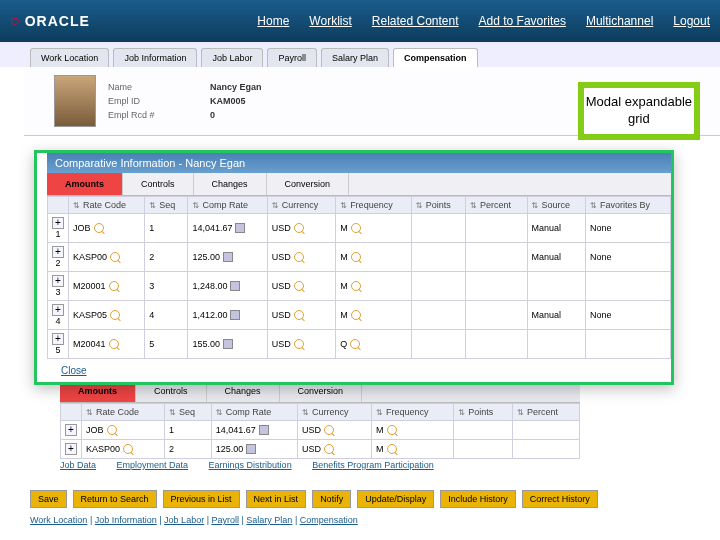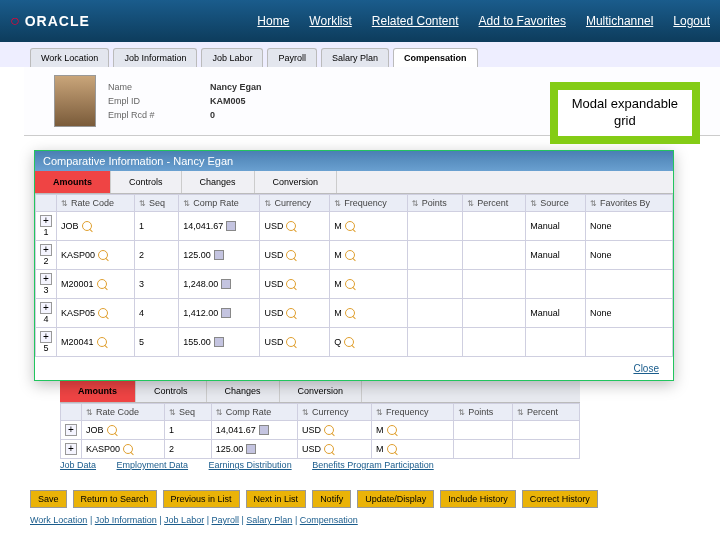--- a/index.html
+++ b/index.html
@@ -14,49 +14,49 @@
   .tabs { display: flex; gap: 4px; padding: 6px 20px 0 30px; background: #eef; font-size: 9px; }
   .tab { background: #e3e6ee; padding: 4px 10px; border: 1px solid #bbb; border-bottom: none; border-radius: 3px 3px 0 0; cursor: pointer; }
   .tab.active { background: #fff; font-weight: bold; }
   
   .emp { display: flex; gap: 12px; padding: 8px 30px; align-items: center; border-bottom: 1px solid #ccc; background: #fdfdff; margin-left: 24px; }
   .avatar { width: 42px; height: 52px; background: linear-gradient(#c9a57a, #7a5b3a); border: 1px solid #999; }
   .emp-grid { display: grid; grid-template-columns: 70px 120px; row-gap: 4px; font-size: 9px; color: #333; }
   .emp-grid .lbl { color: #666; }
   .emp-grid .val { font-weight: bold; padding-left: 32px; }
   
-  .modal { position: absolute; left: 34px; top: 150px; width: 640px; background: #fff; border: 1px solid #22c55e; box-shadow: 0 4px 14px rgba(0,0,0,.25); z-index: 50; }
+  .modal { position: absolute; left: 34px; top: 150px; width: 640px; background: #fff; border: 3px solid #22c55e; box-shadow: 0 4px 14px rgba(0,0,0,.25); z-index: 50; padding-left: 10px; }
   .modal-hdr { background: linear-gradient(#4a80b3,#6aa0d0); color: #fff; font-size: 11px; padding: 4px 8px; display: flex; align-items: center; }
   .subtabs { display: flex; font-size: 9px; border-bottom: 1px solid #bbb; background: #f0f0f4; }
   .subtab { padding: 6px 18px; border-right: 1px solid #ccc; cursor: pointer; }
   .subtab.active { background: #ef4444; font-weight: bold; }
   table.grid { width: 100%; border-collapse: collapse; font-size: 9px; }
   table.grid th, table.grid td { border: 1px solid #cfcfe0; padding: 3px 4px; text-align: left; background: #fff; }
   table.grid th { background: #eaedf6; font-weight: normal; color: #444; white-space: nowrap; }
   .sorticon { display: inline-block; width: 8px; height: 8px; margin-right: 2px; }
   .sorticon::before { content: "⇅"; font-size: 8px; color: #777; }
   .actcell { width: 18px; text-align: center !important; }
   .actbtn { display: inline-block; width: 12px; height: 12px; line-height: 10px; border: 1px solid #999; text-align: center; font-size: 10px; cursor: pointer; background: #f5f5ff; }
   .rc { display: flex; align-items: center; gap: 3px; }
   .mag { display: inline-block; width: 10px; height: 10px; border: 1px solid #e0a030; border-radius: 50%; position: relative; }
   .mag::after { content: ""; position: absolute; width: 4px; height: 1px; background: #e0a030; transform: rotate(45deg); bottom: -1px; right: -2px; }
   .calc { display: inline-block; width: 10px; height: 10px; background: #c4c4e0; border: 1px solid #888; }
-  .close { text-align: right; padding: 6px 14px; font-size: 10px; }
+  .close { padding: 6px 14px; font-size: 10px; }
   .close a { color: #1a5c8c; text-decoration: underline; cursor: pointer; }
   
   .bg-grid { position: absolute; left: 60px; top: 380px; width: 520px; font-size: 9px; }
   .bg-grid .subtabs { background:#e8eaf0; }
   .bg-links { position: absolute; left: 60px; top: 460px; font-size: 9px; color: #1a5c8c; }
   .bg-links span { margin-right: 18px; text-decoration: underline; cursor: pointer; }
   .bg-buttons { position: absolute; left: 30px; top: 490px; display: flex; gap: 6px; font-size: 9px; }
   .bg-buttons .btn { border: 1px solid #999; padding: 3px 7px; background: #eab308; cursor: pointer; }
   .bg-trail { position: absolute; left: 30px; top: 515px; font-size: 9px; color: #1a5c8c; }
   .bg-trail span { text-decoration: underline; cursor: pointer; }
   
-  .callout { position: absolute; right: 20px; top: 82px; background: #fff; border: 8px solid #84cc16; padding: 6px 14px; font-size: 13px; text-align: center; line-height: 1.3; z-index: 60; }
+  .callout { position: absolute; right: 20px; top: 82px; background: #fff; border: 6px solid #84cc16; padding: 6px 2px; font-size: 13px; text-align: center; line-height: 1.3; z-index: 60; }
 </style>
 </head>
 <body>
 
 <div class="banner">
   <div class="logo">
       <span class="o">○</span>
       <span>ORACLE</span>
     </div>
   <div class="topnav">

